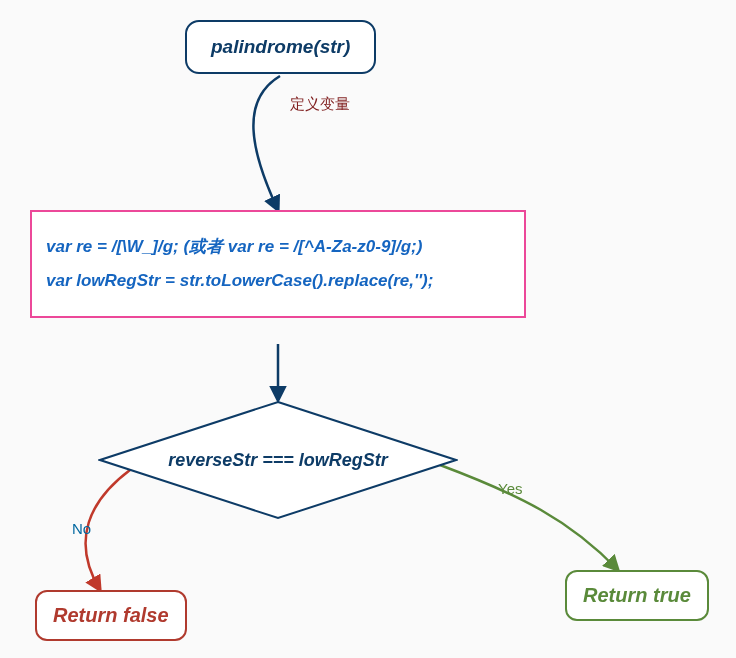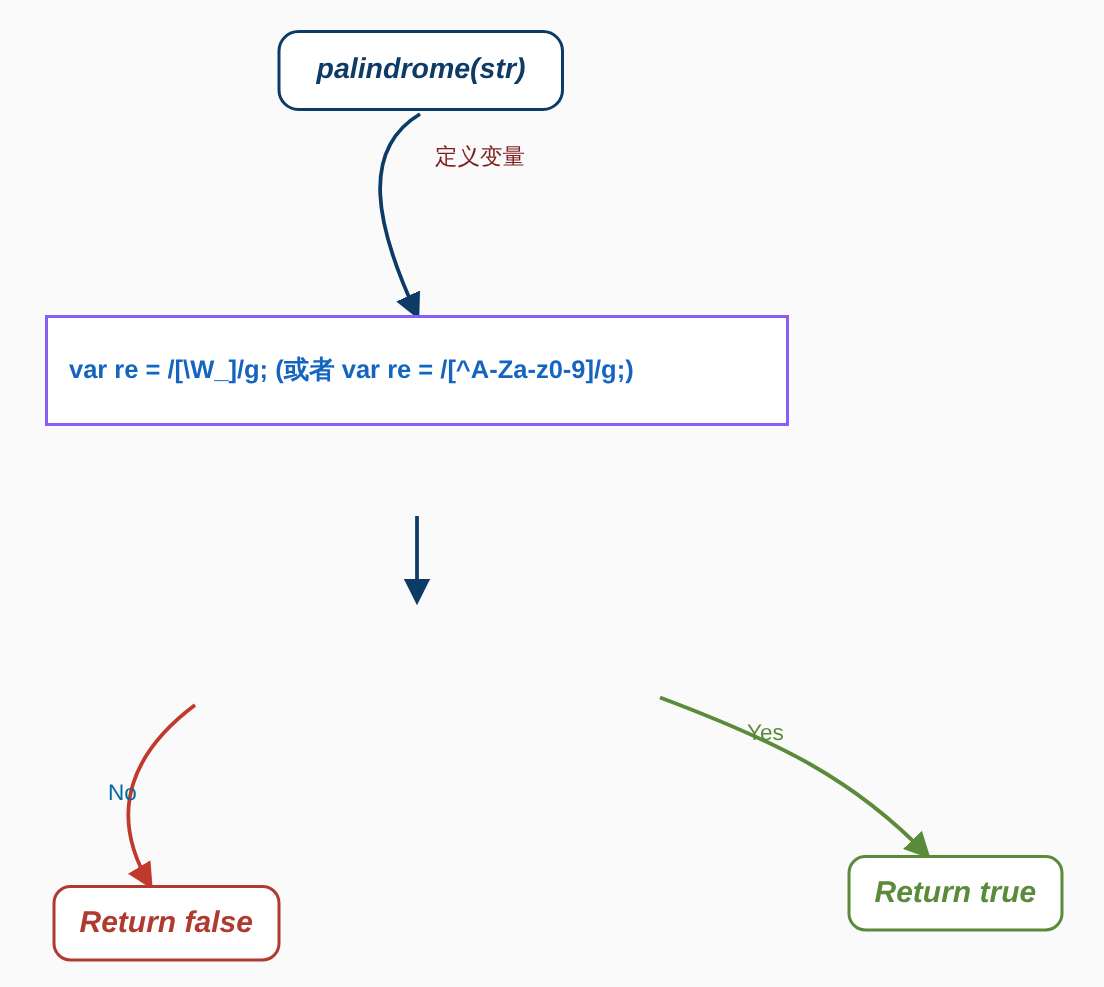--- a/index.html
+++ b/index.html
@@ -24,27 +24,28 @@
     background: #fff;
     color: #0d3b66;
     font-weight: 700;
     font-size: 19px;
     padding: 14px 24px;
     text-align: center;
     font-style: italic;
   }
   .node-process {
     position: absolute;
-    border: 2px solid #8b5cf6;
+    border: 2px solid #ec4899;
     background: #fff;
     color: #1565c0;
     font-weight: 600;
     font-size: 17px;
     padding: 18px 14px;
     line-height: 2.0;
+    font-style: italic;
   }
   .node-decision {
     position: absolute;
     width: 360px;
     height: 120px;
   }
   .node-decision svg { position:absolute; top:0; left:0; }
   .node-decision .dlabel {
     position: absolute;
     top: 0; left: 0; right: 0; bottom: 0;
@@ -110,22 +111,31 @@
   </svg>
 
   <div class="node-start" style="left:185px; top:20px;">
     <span>palindrome(str)</span>
   </div>
 
   <div class="edge-label gray" style="left:290px; top:95px;">定义变量</div>
 
   <div class="node-process" style="left:30px; top:210px; width:496px;">
     <div>var re = /[\W_]/g; (或者 var re = /[^A-Za-z0-9]/g;)</div>
+    <div>var lowRegStr = str.toLowerCase().replace(re,'');</div>
   </div>
 
+  <div class="node-decision" style="left:98px; top:400px;">
+    <svg width="360" height="120">
+      <polygon points="180,2 358,60 180,118 2,60" fill="#fff" stroke="#0d3b66" stroke-width="2"></polygon>
+    </svg>
+    <div class="dlabel">
+      <span>reverseStr === lowRegStr</span>
+    </div>
+  </div>
 
   <div class="edge-label red" style="left:72px; top:520px;">No</div>
 
   <div class="edge-label green" style="left:498px; top:480px;">Yes</div>
 
   <div class="node-end end-false" style="left:35px; top:590px;">
     <span>Return false</span>
   </div>
 
   <div class="node-end end-true" style="left:565px; top:570px;">

